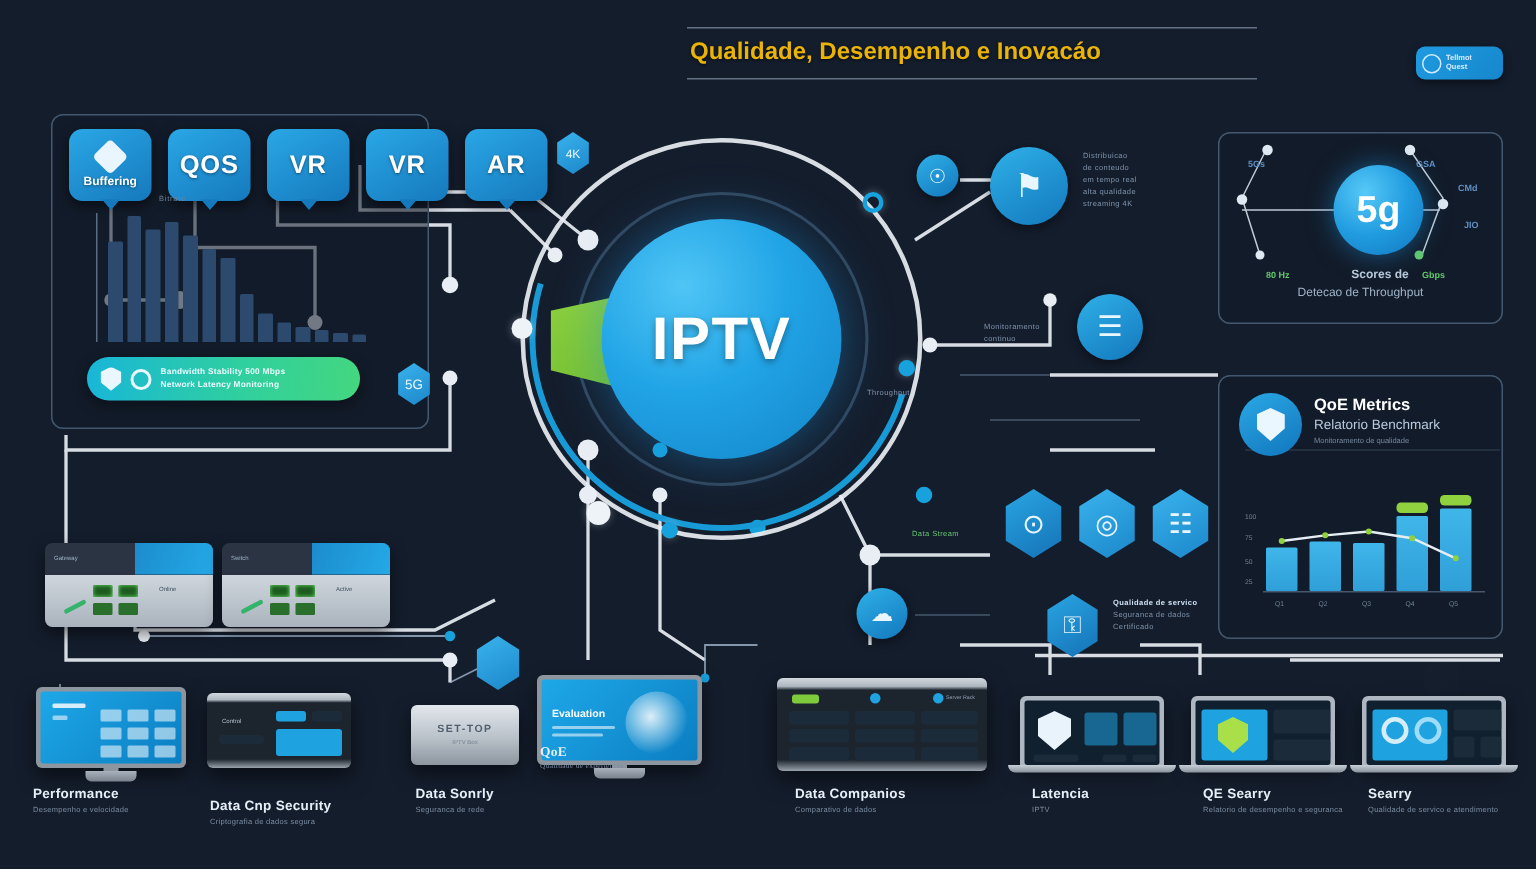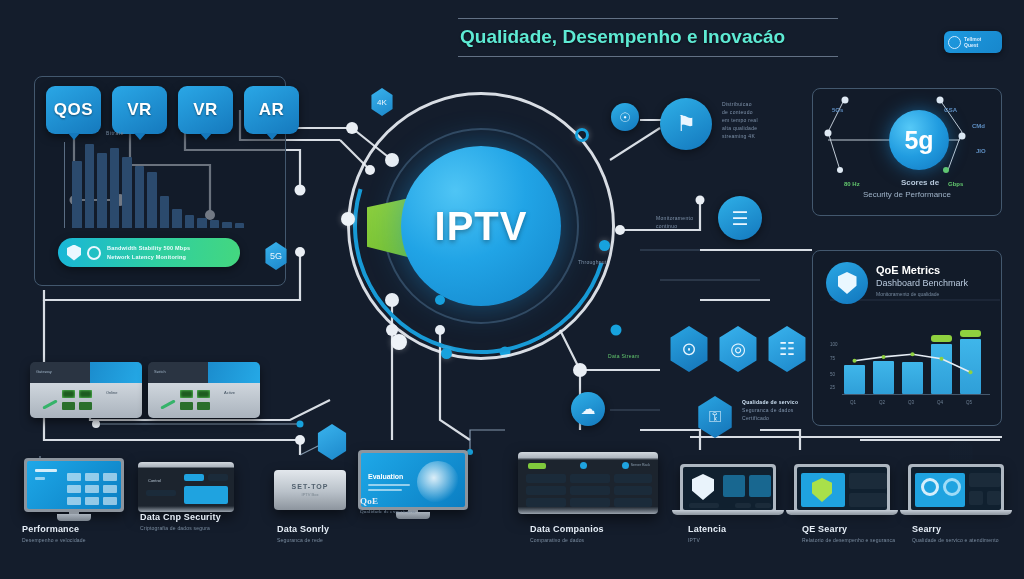--- a/index.html
+++ b/index.html
@@ -15,21 +15,21 @@
 
   
   .title {
     position:absolute; left:34px; top:20px;
     font-size:32px; font-weight:bold; letter-spacing:-0.5px;
     color:#ffffff; text-shadow:0 1px 3px rgba(0,0,0,.6);
   }
   .subtitle-box { position:absolute; left:458px; top:18px; width:380px; }
   .subtitle-rule { height:1px; background:#7e8ea3; opacity:.75; }
   .subtitle {
-    font-size:19px; font-weight:bold; color:#5eead4;
+    font-size:16px; font-weight:bold; color:#eab308;
     padding:7px 2px 8px 2px; white-space:nowrap;
     text-shadow:0 1px 2px rgba(0,0,0,.6);
   }
   .header-badge {
     position:absolute; left:944px; top:31px; width:58px; height:22px;
     border-radius:6px; background:linear-gradient(135deg,#1e9ae0,#1787cc);
     display:flex; align-items:center; gap:3px; padding:0 4px;
     box-shadow:0 2px 6px rgba(0,0,0,.45);
   }
   .header-badge .ic {
@@ -389,20 +389,24 @@
     <div class="tx">
       <div>Tellmot</div>
       <div>Quest</div>
     </div>
   </div>
 
   <div class="panel panel-left"></div>
 
   <div class="tags">
     <div class="tag">
+      <div class="diamond"></div>
+      <div class="lbl sm">Buffering</div>
+    </div>
+    <div class="tag">
       <div class="lbl">QOS</div>
     </div>
     <div class="tag">
       <div class="lbl">VR</div>
     </div>
     <div class="tag">
       <div class="lbl">VR</div>
     </div>
     <div class="tag">
       <div class="lbl">AR</div>
@@ -516,30 +520,30 @@
     <span>5g</span>
   </div>
   <div class="g5tick" style="left:832px;top:107px;">5Gs</div>
   <div class="g5tick" style="left:944px;top:107px;">GSA</div>
   <div class="g5tick" style="left:972px;top:123px;">CMd</div>
   <div class="g5tick" style="left:976px;top:148px;">JIO</div>
   <div class="g5tick g" style="left:844px;top:181px;">80 Hz</div>
   <div class="g5tick g" style="left:948px;top:181px;">Gbps</div>
   <div class="g5cap">
     <div class="l1">Scores de</div>
-    <div class="l2">Security de Performance</div>
+    <div class="l2">Detecao de Throughput</div>
   </div>
 
   <div class="panel panel-qoe"></div>
   <div class="qoe-shield">
     <div class="sh"></div>
   </div>
   <div class="qoe-title">
     <div class="t1">QoE Metrics</div>
-    <div class="t2">Dashboard Benchmark</div>
+    <div class="t2">Relatorio Benchmark</div>
     <div class="t3">Monitoramento de qualidade</div>
   </div>
   <div class="qchart">
     <div class="axis"></div>
     <div class="qbars" id="qoe-bars">
         <div class="qbar" style="height: 28.8px; background: linear-gradient(rgb(63, 182, 234), rgb(47, 159, 216));"></div>
         <div class="qbar" style="height: 33.28px; background: linear-gradient(rgb(63, 182, 234), rgb(47, 159, 216));"></div>
         <div class="qbar" style="height: 32px; background: linear-gradient(rgb(63, 182, 234), rgb(47, 159, 216));"></div>
         <div class="qbar" style="height: 49.92px; background: linear-gradient(rgb(63, 182, 234), rgb(47, 159, 216));">
           <div class="tophat" style="background: rgb(143, 209, 63);"></div>
@@ -680,21 +684,21 @@
       <div class="darkcell" style="left:58px;top:24px;width:14px;height:14px;"></div>
       <div class="darkcell" style="left:76px;top:24px;width:14px;height:14px;"></div>
     </div>
     <div class="base"></div>
   </div>
 
   <div class="blabel" style="left:22px;top:524px;">
     <div class="h">Performance</div>
     <div class="s">Desempenho e velocidade</div>
   </div>
-  <div class="blabel" style="left:140px;top:512px;">
+  <div class="blabel" style="left:140px;top:532px;">
     <div class="h">Data Cnp Security</div>
     <div class="s">Criptografia de dados segura</div>
   </div>
   <div class="blabel" style="left:277px;top:524px;">
     <div class="h">Data Sonrly</div>
     <div class="s">Seguranca de rede</div>
   </div>
   <div class="blabel" style="left:360px;top:496px;font-family:Liberation Serif, serif;">
     <div class="h">QoE</div>
     <div class="s">Qualidade de experiencia</div>

